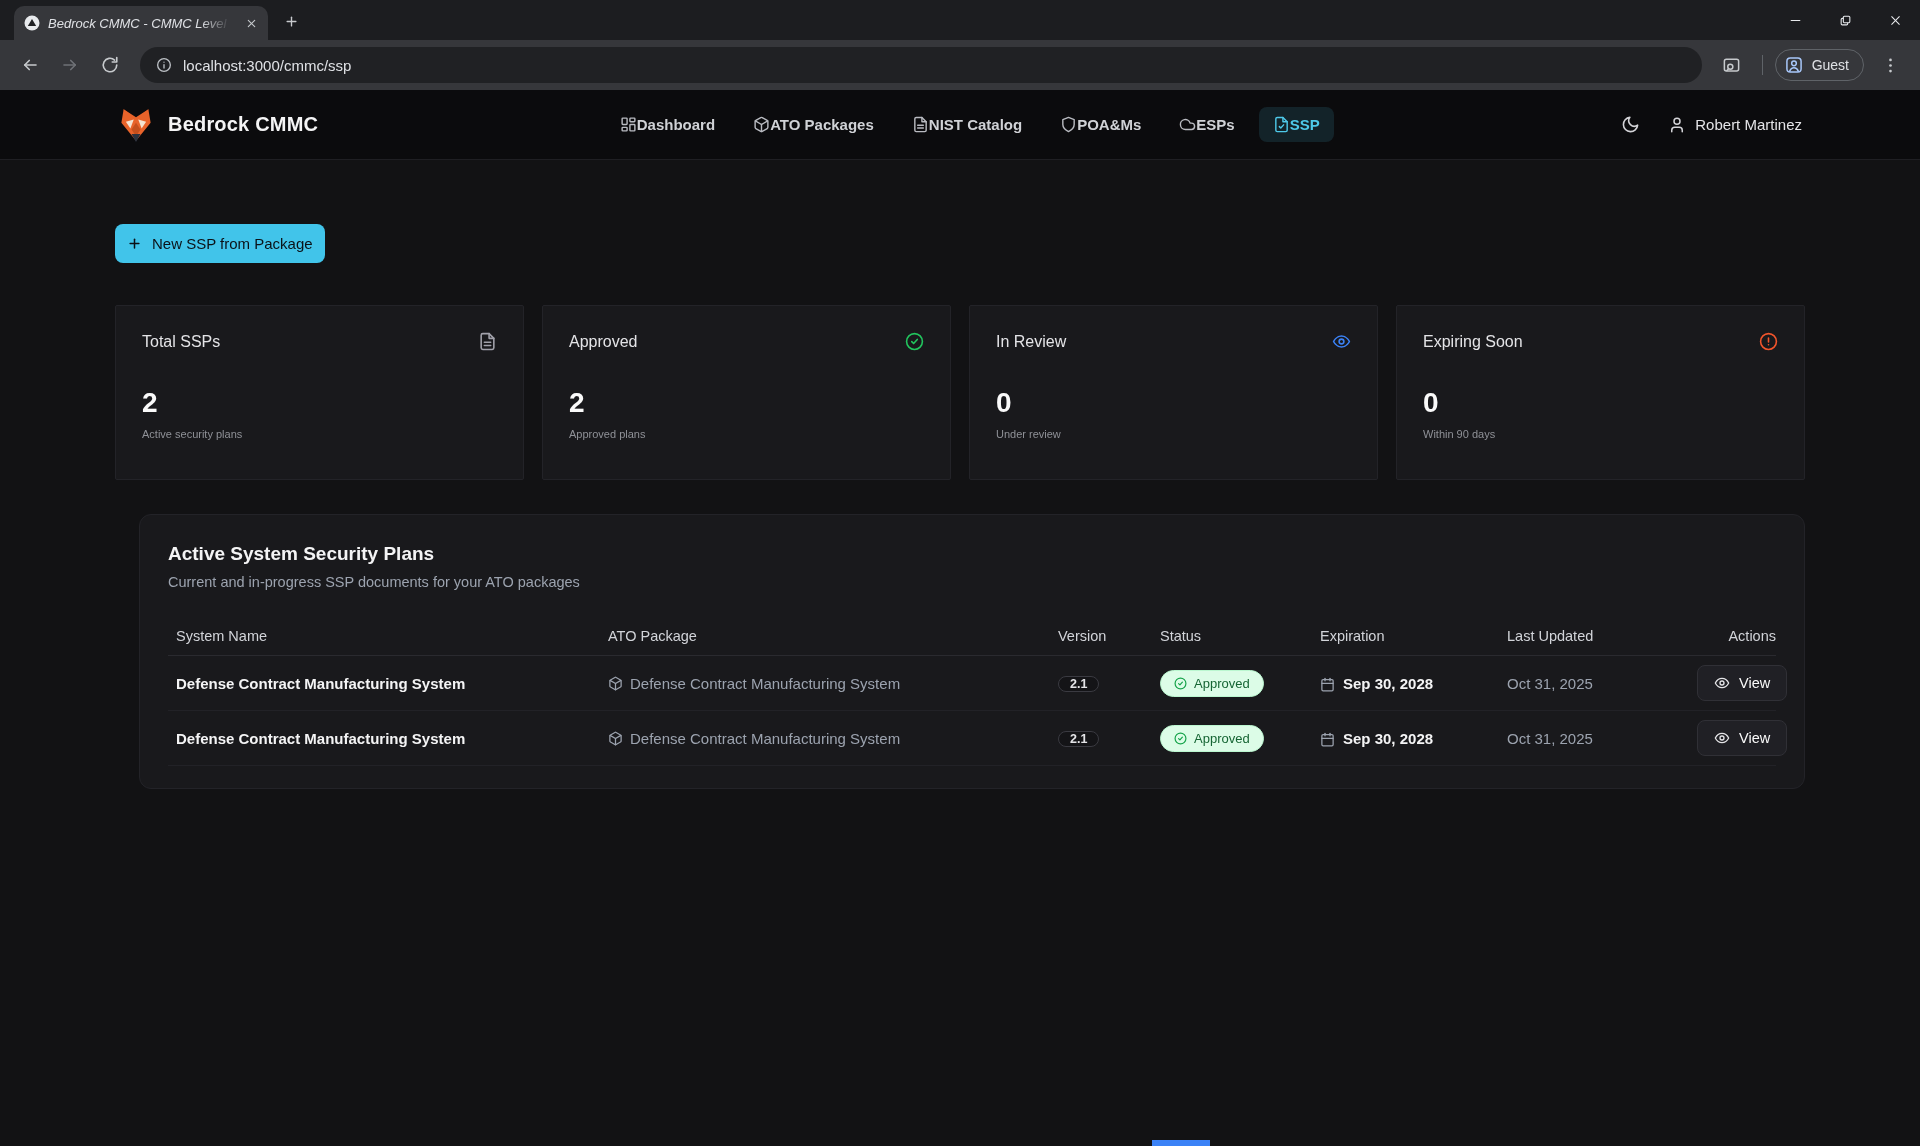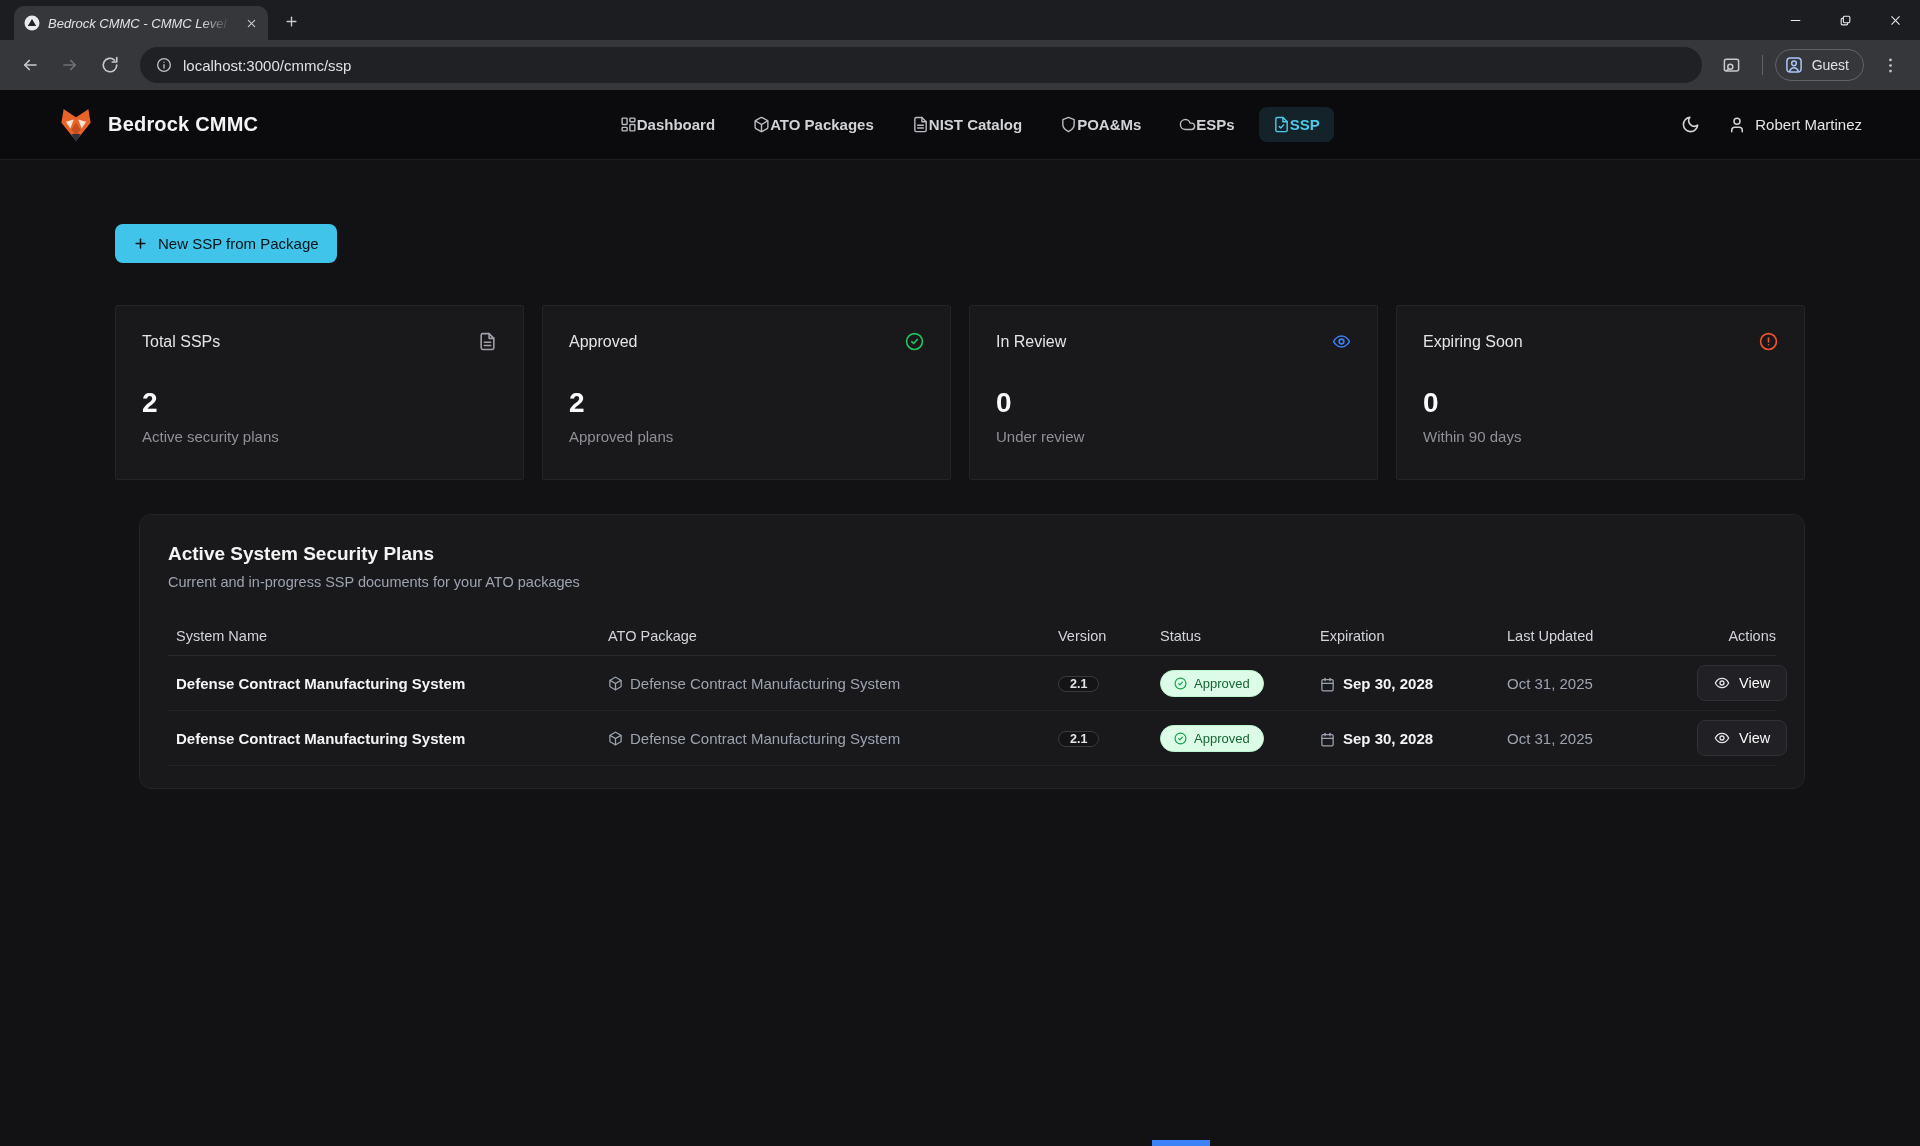--- a/index.html
+++ b/index.html
@@ -45,53 +45,53 @@
   .tb-divider { width:1px; height:20px; background:#5f6368; margin:0 8px; }
   .guest-chip {
     height:32px; border:1px solid #5f6368; border-radius:16px; display:flex; align-items:center;
     gap:8px; padding:0 14px 0 8px; color:#dfe1e5; font-size:14px; margin-right:4px;
   }
   .guest-chip svg { width:20px; height:20px; color:#a8c7fa; }
 
   
   .app-header {
     height:70px; background:#0b0b0d; border-bottom:1px solid #1f1f23;
-    display:flex; align-items:center; padding:0 58px;
+    display:flex; align-items:center; padding:0 118px;
   }
   .brand { display:flex; align-items:center; gap:14px; font-size:20px; font-weight:700; color:#f4f4f5; letter-spacing:.2px; }
   .brand-logo { width:36px; height:36px; }
   .app-nav { display:flex; align-items:center; gap:10px; margin:0 auto; }
   .nav-item { display:flex; align-items:flex-start; gap:0; padding:9px 14px; border-radius:8px; color:#d0d2d6; font-size:15px; cursor:default;font-weight:bold; }
   .nav-item svg { width:17px; height:17px; color:#b9bbc1; }
   .nav-item.active { color:#4ec9e9; background:rgba(78,201,233,.13); }
   .nav-item.active svg { color:#4ec9e9; }
   .header-right { display:flex; align-items:center; gap:28px; }
   .moon-btn { color:#d4d4d8; } .moon-btn svg { width:19px; height:19px; }
   .user-chip { display:flex; align-items:center; gap:9px; color:#e4e4e7; font-size:15px; }
   .user-chip svg { width:18px; height:18px; color:#d4d4d8; }
 
   
   .main { padding:56px 115px 0; }
   .page-head { display:flex; justify-content:space-between; align-items:flex-start; }
   .page-title { margin:0 0 15px; font-size:30px; font-weight:700; color:#fafafa; letter-spacing:.2px; }
   .page-sub { margin:0; font-size:16px; color:#a1a1aa; }
   .btn-primary {
     margin-top:8px; display:flex; align-items:center; gap:10px; border:none; cursor:default;
-    background:#41c4ea; color:#0b1218; font-size:15px; font-weight:500; padding:11px 18px; border-radius:8px;
+    background:#41c4ea; color:#0b1218; font-size:15px; font-weight:500; padding:11px 12px; border-radius:8px;
     font-family:inherit;
   }
   .btn-primary svg { width:15px; height:15px; }
 
   .stats { margin-top:42px; display:grid; grid-template-columns:repeat(4,1fr); gap:18px; }
   .stat-card { background:#19191c; border:1px solid #232328; border-radius:2px; padding:26px; height:175px; }
   .stat-top { display:flex; justify-content:space-between; align-items:center; }
   .stat-label { font-size:16px; color:#e4e4e7; }
   .stat-icon svg { width:19px; height:19px; }
   .stat-value { margin-top:38px; font-size:28px; font-weight:700; color:#fafafa; line-height:1; }
-  .stat-caption { margin-top:11px; font-size:15px; color:#8f9197; }
+  .stat-caption { margin-top:11px; font-size:11px; color:#8f9197; }
 
   .table-card { margin-top:34px; background:#19191c; border:1px solid #232328; border-radius:12px; padding:28px 28px 22px;margin-left:24px; }
   .table-title { margin:0; font-size:19px; font-weight:700; color:#f4f4f5; }
   .table-sub { margin:9px 0 0; font-size:14.5px; color:#9ca3af; }
   .tbl { margin-top:26px; }
   .thead, .trow { display:grid; grid-template-columns:440px 450px 102px 160px 187px 190px 1fr; align-items:center; }
   .thead { height:40px; border-bottom:1px solid #2a2a2f; color:#d2d4d9; font-size:14.5px; font-weight:500; }
   .thead > div:first-child, .trow > div:first-child { padding-left:8px; }
   .th-actions, .cell-actions { justify-self:end; text-align:right; }
   .trow { height:55px; border-bottom:1px solid #222227; }

